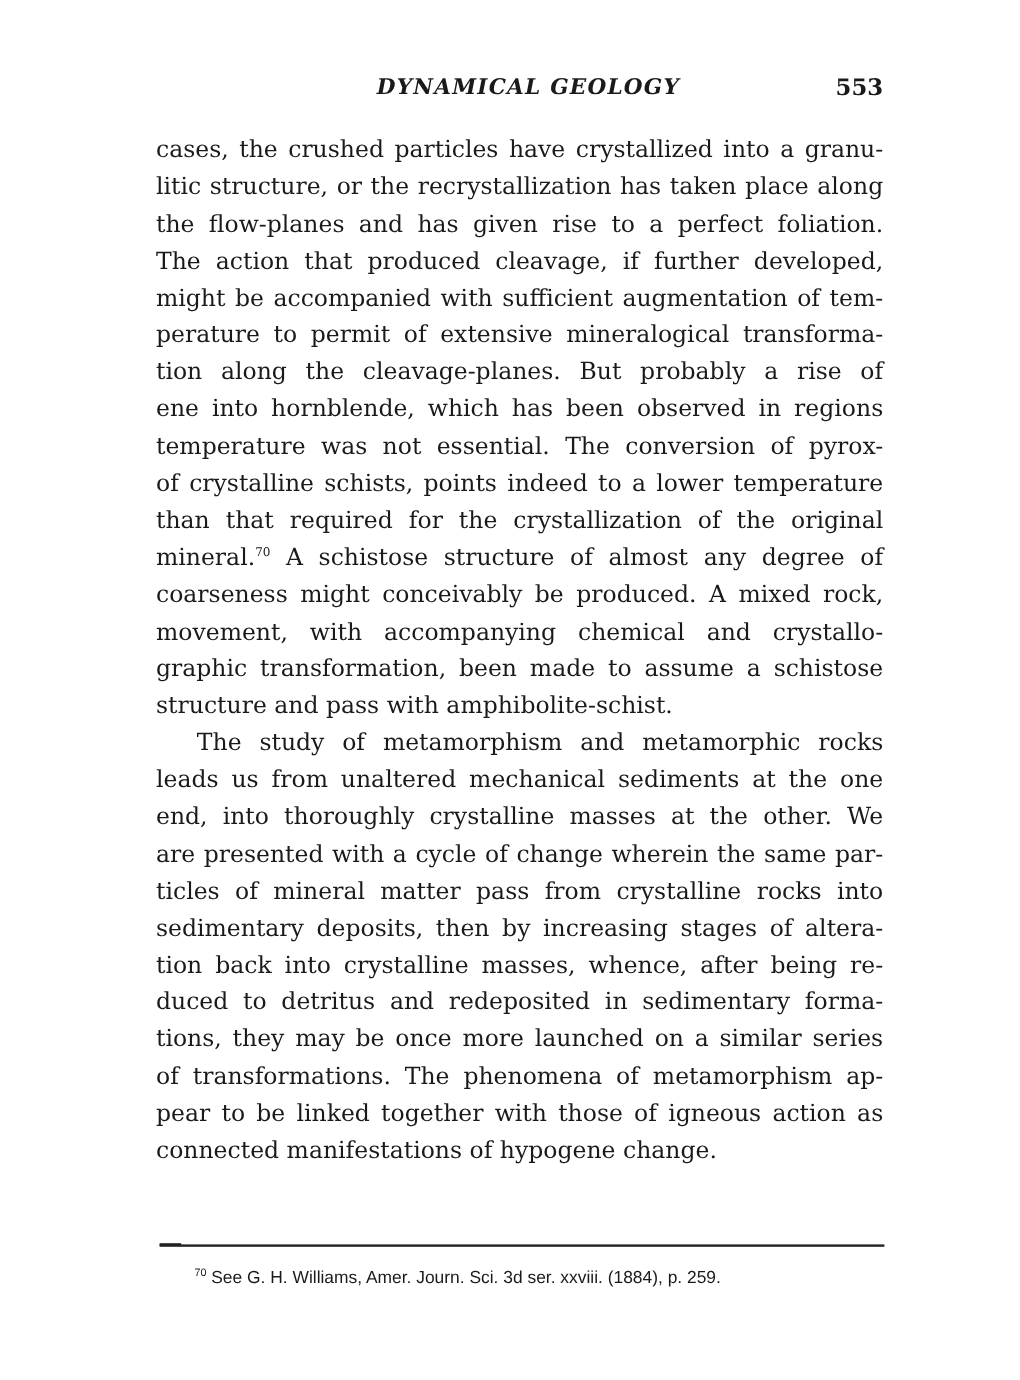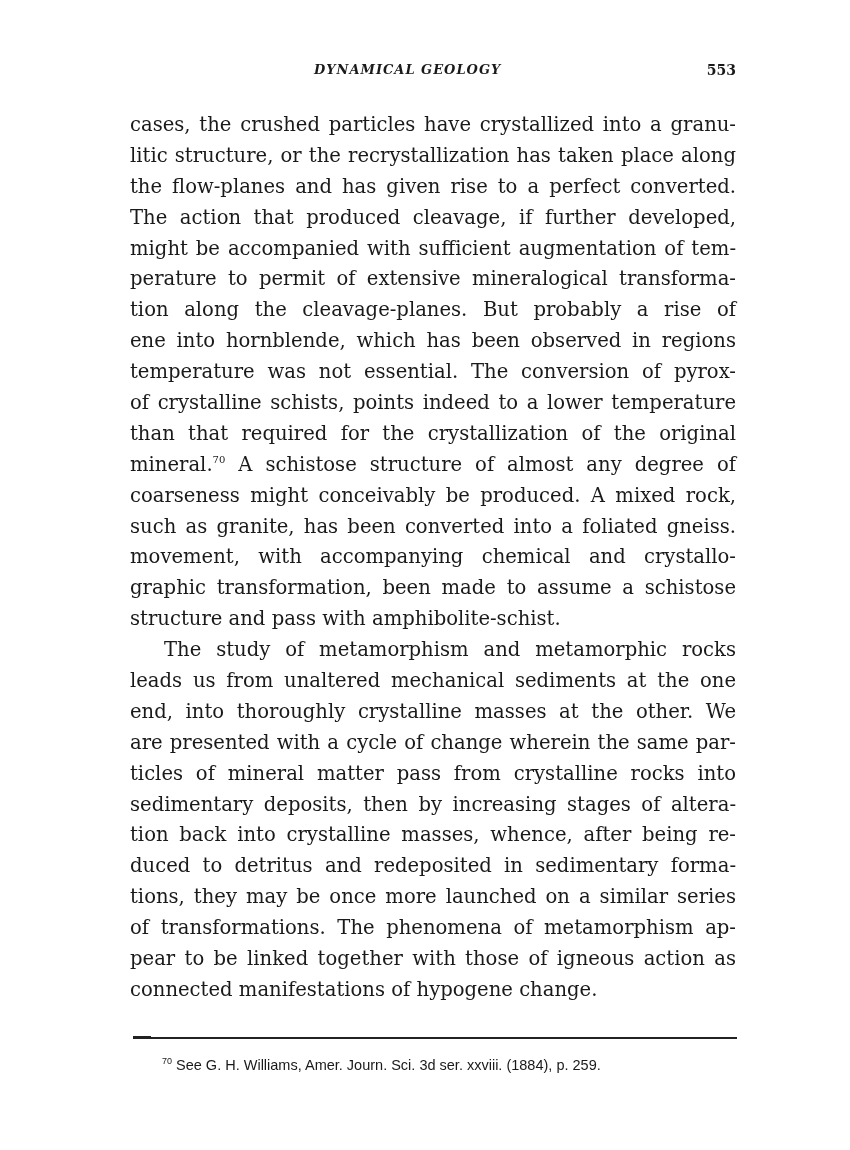--- a/index.html
+++ b/index.html
@@ -1,19 +1,19 @@
 <!DOCTYPE html>
 <html><head>
   <meta charset="utf-8">
   <style>
     html, body { margin: 0; padding: 0; background: #ffffff; }
     body { width: 850px; height: 1150px; position: relative; overflow: hidden; font-family: "DejaVu Serif", serif; color: #1a1a1a; }
     .header { position: absolute; top: 62px; left: 130px; width: 606px; height: 30px; }
-    .running-head { position: absolute; left: 184px; top: 0; font-style: italic; font-weight: bold; font-size: 13px; letter-spacing: 1px; }
-    .page-number { position: absolute; right: 0; top: 0; font-weight: bold; font-size: 14px; }
+    .running-head { position: absolute; left: 184px; top: 0; font-style: italic; font-weight: bold; font-size: 18px; letter-spacing: 1px; }
+    .page-number { position: absolute; right: 0; top: 0; font-weight: bold; font-size: 19px; }
     .body-text { position: absolute; top: 110px; left: 130px; width: 606px; }
     .line { display: block; font-size: 19.6px; line-height: 30.9px; height: 30.9px; white-space: nowrap; text-align: justify; text-align-last: justify; }
     .line.last { text-align-last: left; }
     .line.indent { padding-left: 34px; }
     sup { font-size: 10px; vertical-align: 8px; line-height: 0; margin-top: 16px; }
     .rule { position: absolute; top: 1037px; left: 133px; width: 604px; height: 0; border-top: 2px solid #222; }
     .rule-stub { position: absolute; top: 1036px; left: 133px; width: 18px; border-top: 2px solid #222; }
     .footnote { position: absolute; top: 1057px; left: 162px; font-family: "Liberation Sans", sans-serif; font-size: 14.5px; white-space: nowrap; }
     .footnote sup { font-size: 9px; vertical-align: 6px; }
   </style>
@@ -22,32 +22,31 @@
 
 <div class="header">
   <span class="running-head">DYNAMICAL GEOLOGY</span>
   <span class="page-number">553</span>
 </div>
 
 <div class="body-text">
   <div>
     <span class="line">cases, the crushed particles have crystallized into a granu-</span>
     <span class="line">litic structure, or the recrystallization has taken place along</span>
-    <span class="line">the flow-planes and has given rise to a perfect converted.</span>
+    <span class="line">the flow-planes and has given rise to a perfect foliation.</span>
     <span class="line">The action that produced cleavage, if further developed,</span>
     <span class="line">might be accompanied with sufficient augmentation of tem-</span>
     <span class="line">perature to permit of extensive mineralogical transforma-</span>
     <span class="line">tion along the cleavage-planes.  But probably a rise of</span>
     <span class="line">ene into hornblende, which has been observed in regions</span>
     <span class="line">temperature was not essential.  The conversion of pyrox-</span>
     <span class="line">of crystalline schists, points indeed to a lower temperature</span>
     <span class="line">than that required for the crystallization of the original</span>
     <span class="line"><span>mineral.</span><sup>70</sup><span>  A schistose structure of almost any degree of</span></span>
     <span class="line">coarseness might conceivably be produced.  A mixed rock,</span>
-    <span class="line">such as granite, has been converted into a foliated gneiss.</span>
     <span class="line">movement, with accompanying chemical and crystallo-</span>
     <span class="line">graphic transformation, been made to assume a schistose</span>
     <span class="line last">structure and pass with amphibolite-schist.</span>
   </div>
   <div>
     <span class="line indent">The study of metamorphism and metamorphic rocks</span>
     <span class="line">leads us from unaltered mechanical sediments at the one</span>
     <span class="line">end, into thoroughly crystalline masses at the other.  We</span>
     <span class="line">are presented with a cycle of change wherein the same par-</span>
     <span class="line">ticles of mineral matter pass from crystalline rocks into</span>

